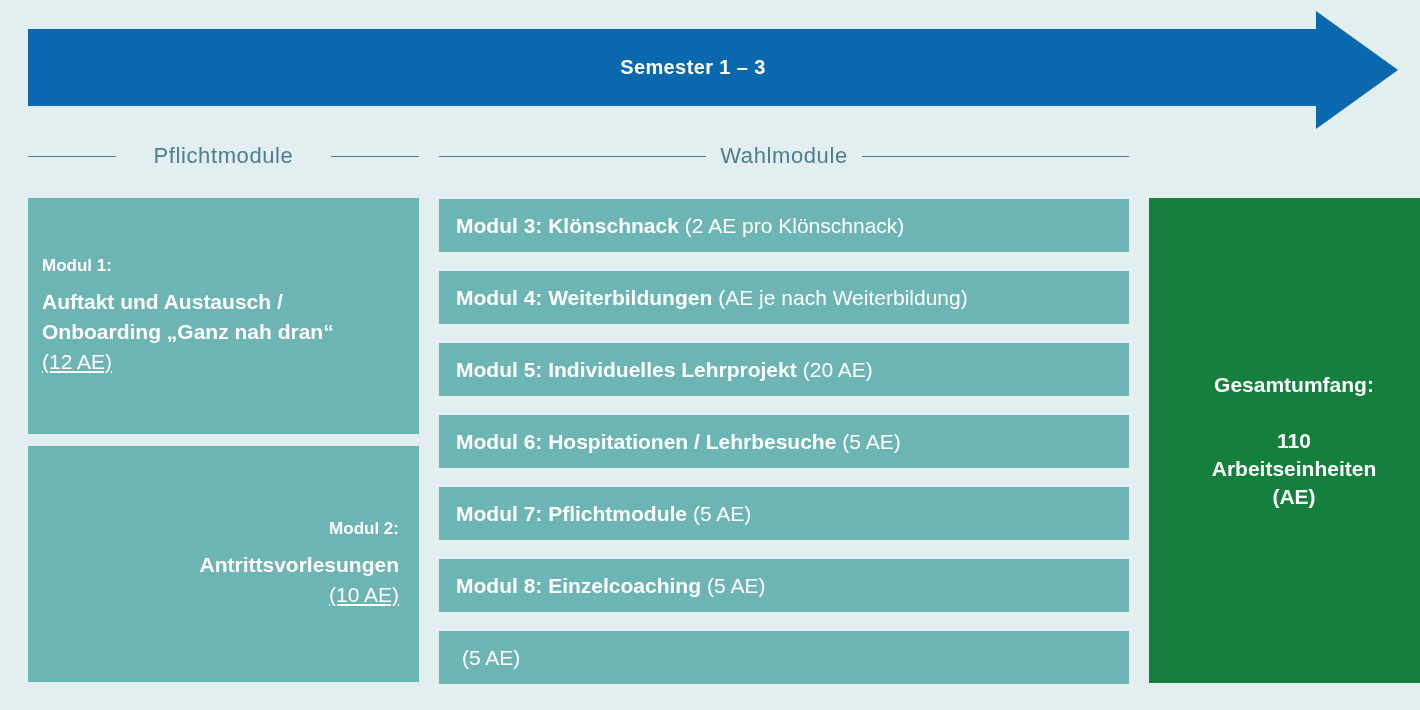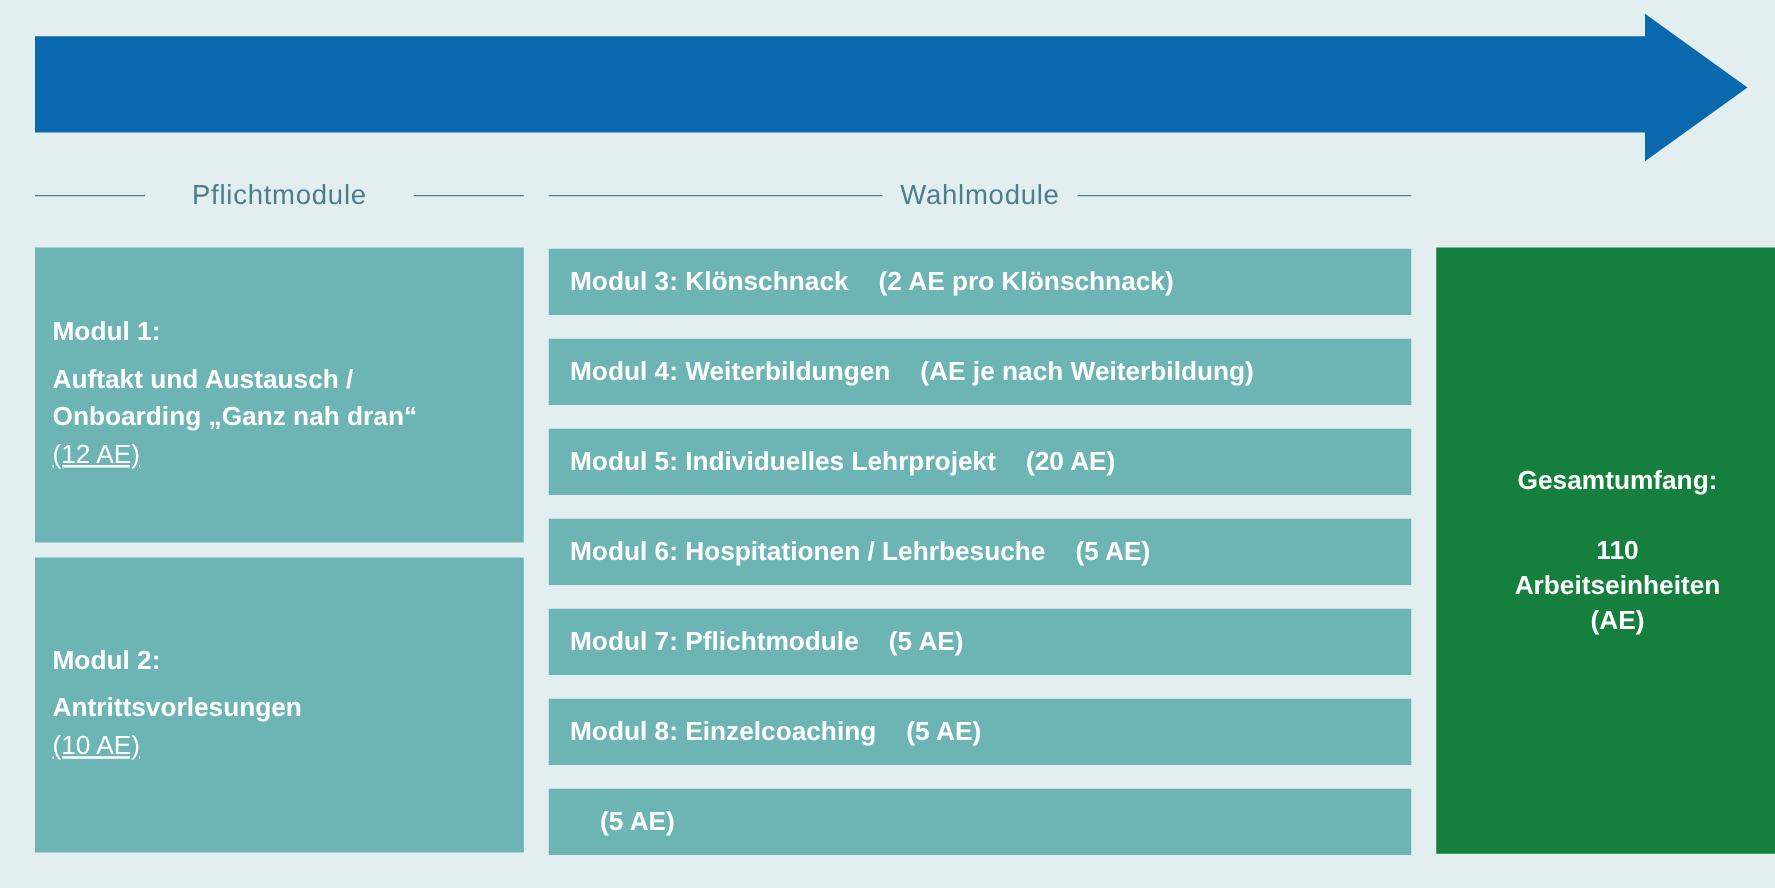--- a/index.html
+++ b/index.html
@@ -42,54 +42,55 @@
   #hdr-wahl { left: 439px; width: 690px; justify-content: flex-end; }
 
   
   .pflicht-box {
     position: absolute; left: 28px; width: 391px; height: 236px;
     background: #6db4b4; color: #ffffff;
     display: flex; flex-direction: column; justify-content: center;
     padding: 0 20px 0 14px;
   }
   #modul1-box { top: 198px; }
-  #modul2-box { top: 446px; }
-  .pflicht-box .box-title { font-size: 21px; font-weight: 700; margin-bottom: 11px; }
+  #modul2-box { top: 446px; text-align: right; }
+  .pflicht-box .box-title { font-size: 17px; font-weight: 700; margin-bottom: 11px; }
   .pflicht-box .box-name  { font-size: 21px; font-weight: 700; line-height: 30px; }
   .pflicht-box .box-ae    { font-size: 21px; font-weight: 400; line-height: 30px; text-decoration: underline; }
 
   
   .wahl-col {
     position: absolute; left: 439px; top: 199px; width: 690px;
     display: flex; flex-direction: column; gap: 19px;
   }
   .wahl-row {
     height: 53px; background: #6db4b4; color: #ffffff;
     display: flex; align-items: center; padding-left: 17px;
     font-size: 21px; white-space: nowrap;
   }
   .wahl-row .b { font-weight: 700; }
-  .wahl-row .n { font-weight: 700; margin-left: 24px; }
+  .wahl-row .n { font-weight: 400; margin-left: 6px; }
 
   
   .total-box {
     position: absolute; left: 1149px; top: 198px; width: 290px; height: 485px;
     background: #15803d; color: #ffffff;
     display: flex; flex-direction: column; justify-content: center; align-items: center;
     text-align: center; font-size: 21px; font-weight: 700; line-height: 28px;
     padding: 0 8px;
   }
   .total-box .total-title { margin-bottom: 28px; }
 </style>
 </head>
 <body>
 
 <div class="arrow-wrap">
   <div class="arrow-bar"></div>
   <div class="arrow-head"></div>
+  <div class="arrow-label">Semester 1 – 3</div>
 </div>
 
 <div class="col-header" id="hdr-pflicht">
   <span class="rule"></span>
   <span class="hdr-text">Pflichtmodule</span>
   <span class="rule"></span>
 </div>
 
 <div class="col-header" id="hdr-wahl">
   <span class="rule"></span>

